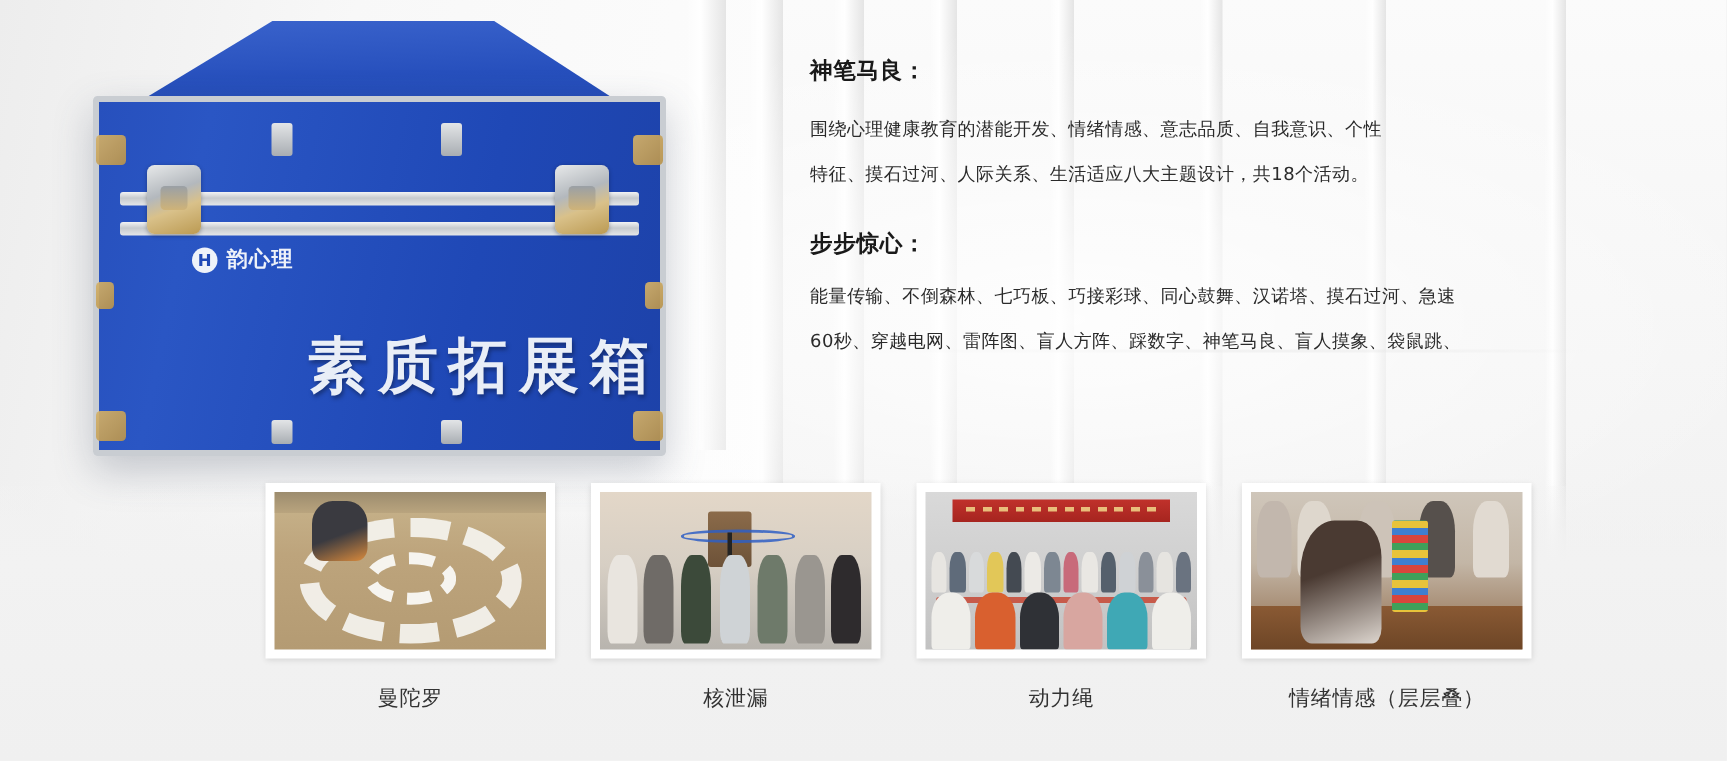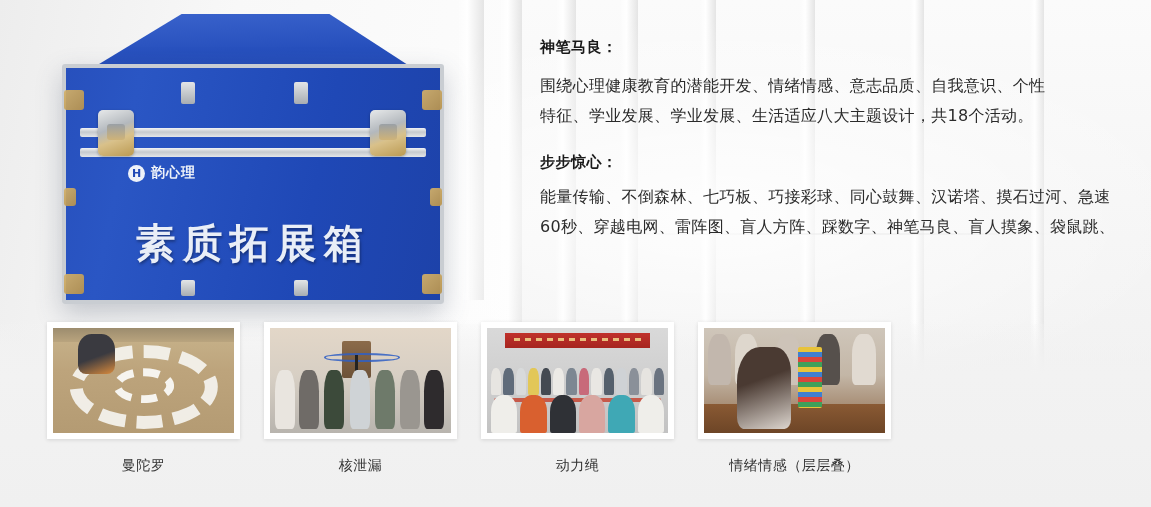--- a/index.html
+++ b/index.html
@@ -43,41 +43,41 @@
   .rail-a { top:60px; } .rail-b { top:80px; }
   .corner { position:absolute; width:20px; height:20px; background:
         linear-gradient(135deg,#d4b169,#b8934c); border-radius:3px; opacity:.92; }
   .latch { position:absolute; width:36px; height:46px;
         background:linear-gradient(160deg,#e7e9ea 0%,#b3b8bd 40%,#d9c18a 62%,#bb9a52 100%);
         border-radius:5px; box-shadow:0 1px 3px rgba(0,0,0,.3); }
   .latch::after { content:""; position:absolute; left:9px; top:14px; width:18px; height:16px;
         background:linear-gradient(180deg,#9aa0a6,#cfb378); border-radius:3px; }
   .clip { position:absolute; width:14px; height:22px;
         background:linear-gradient(180deg,#e3e5e7,#a8adb2); border-radius:2px; }
-  .case-title { position:absolute; left:0; right:0; top:148px; text-align:center;
+  .case-title { position:absolute; left:0; right:0; top:148px; text-align:right;
         color:#e9eef7; font-size:40px; font-weight:bold; letter-spacing:7px;
         text-shadow:1px 2px 3px rgba(0,0,0,.35); }
   .case-model { position:absolute; right:52px; top:200px;
         color:#e3eaf6; font-size:17px; font-weight:bold; letter-spacing:1px;
         text-shadow:1px 1px 2px rgba(0,0,0,.35); }
   .case-logo { position:absolute; left:62px; top:96px; display:flex; align-items:center; gap:6px; }
   .logo-mark { width:17px; height:17px; border-radius:50%; background:#eef2f9;
         color:#2049b6; font-size:11px; font-weight:bold; display:flex;
         align-items:center; justify-content:center; }
   .logo-text { color:#eef2f9; font-size:14px; font-weight:bold; letter-spacing:1px; }
 
   
   #panel { position:absolute; left:540px; top:38px; width:580px; }
   .sec-head { font-size:15px; font-weight:bold; color:#1a1a1a; letter-spacing:.5px; }
-  .sec-body { font-size:16px; color:#2b2b2b; line-height:30px; letter-spacing:.3px; }
+  .sec-body { font-size:12px; color:#2b2b2b; line-height:30px; letter-spacing:.3px; }
   .gap1 { height:14px; } .gap2 { height:22px; } .gap3 { height:10px; }
 
   
   #strip { position:absolute; left:0; right:0; top:322px; height:185px;
-        display:flex; justify-content:flex-start; padding-left:47px; gap:24px; }
+        display:flex; justify-content:center; padding-left:47px; gap:24px; }
   .thumb { width:193px; }
   .frame { width:193px; height:117px; background:#fff; padding:6px;
         box-shadow:0 1px 4px rgba(0,0,0,.12); }
   .photo { width:100%; height:100%; position:relative; overflow:hidden; }
   .cap { margin-top:18px; text-align:center; font-size:14px; color:#333; letter-spacing:.5px; }
   .p1 { background:linear-gradient(180deg,#c8b48c 0%,#bda47c 40%,#b49b73 100%); }
   .p1 .ring-o { position:absolute; left:50%; top:56%; transform:translate(-50%,-50%);
         width:82%; height:80%; border:13px dashed #f4f2ec; border-radius:50%; opacity:.95; }
   .p1 .ring-i { position:absolute; left:50%; top:55%; transform:translate(-50%,-50%);
         width:34%; height:34%; border:8px dashed #f6f4ef; border-radius:50%; }
@@ -179,21 +179,21 @@
 
     <div class="case-title">素质拓展箱</div>
   </div>
 </div>
 
 <div id="panel">
   <div class="sec-head">神笔马良：</div>
   <div class="gap1"></div>
   <div class="sec-body">
     <div>围绕心理健康教育的潜能开发、情绪情感、意志品质、自我意识、个性</div>
-    <div>特征、学业发展、学业发展、生活适应八大主题设计，共18个活动。</div>
+    <div>特征、摸石过河、人际关系、生活适应八大主题设计，共18个活动。</div>
   </div>
   <div class="gap2"></div>
   <div class="sec-head">步步惊心：</div>
   <div class="gap3"></div>
   <div class="sec-body">
     <div>能量传输、不倒森林、七巧板、巧接彩球、同心鼓舞、汉诺塔、摸石过河、急速</div>
     <div>60秒、穿越电网、雷阵图、盲人方阵、踩数字、神笔马良、盲人摸象、袋鼠跳、</div>
   </div>
 </div>
 

